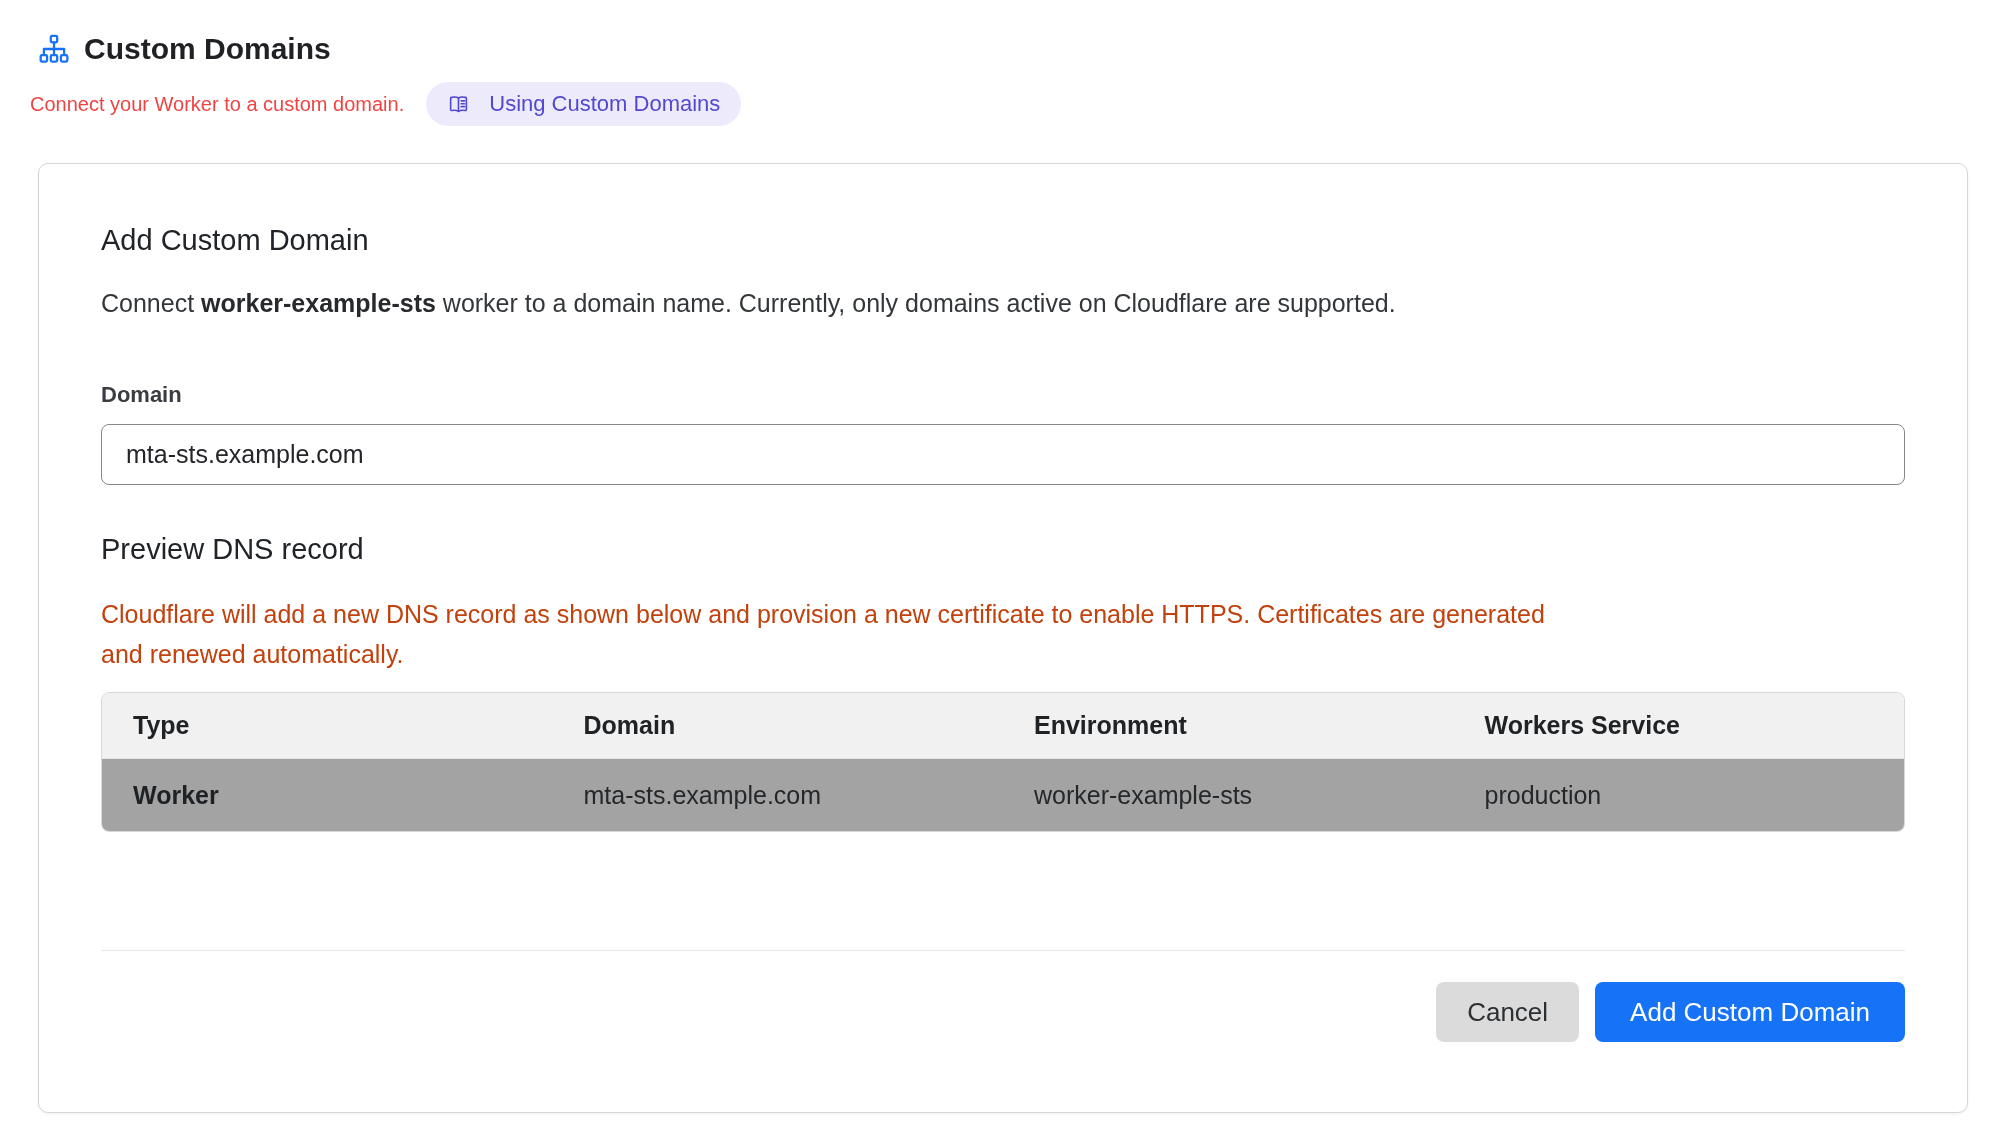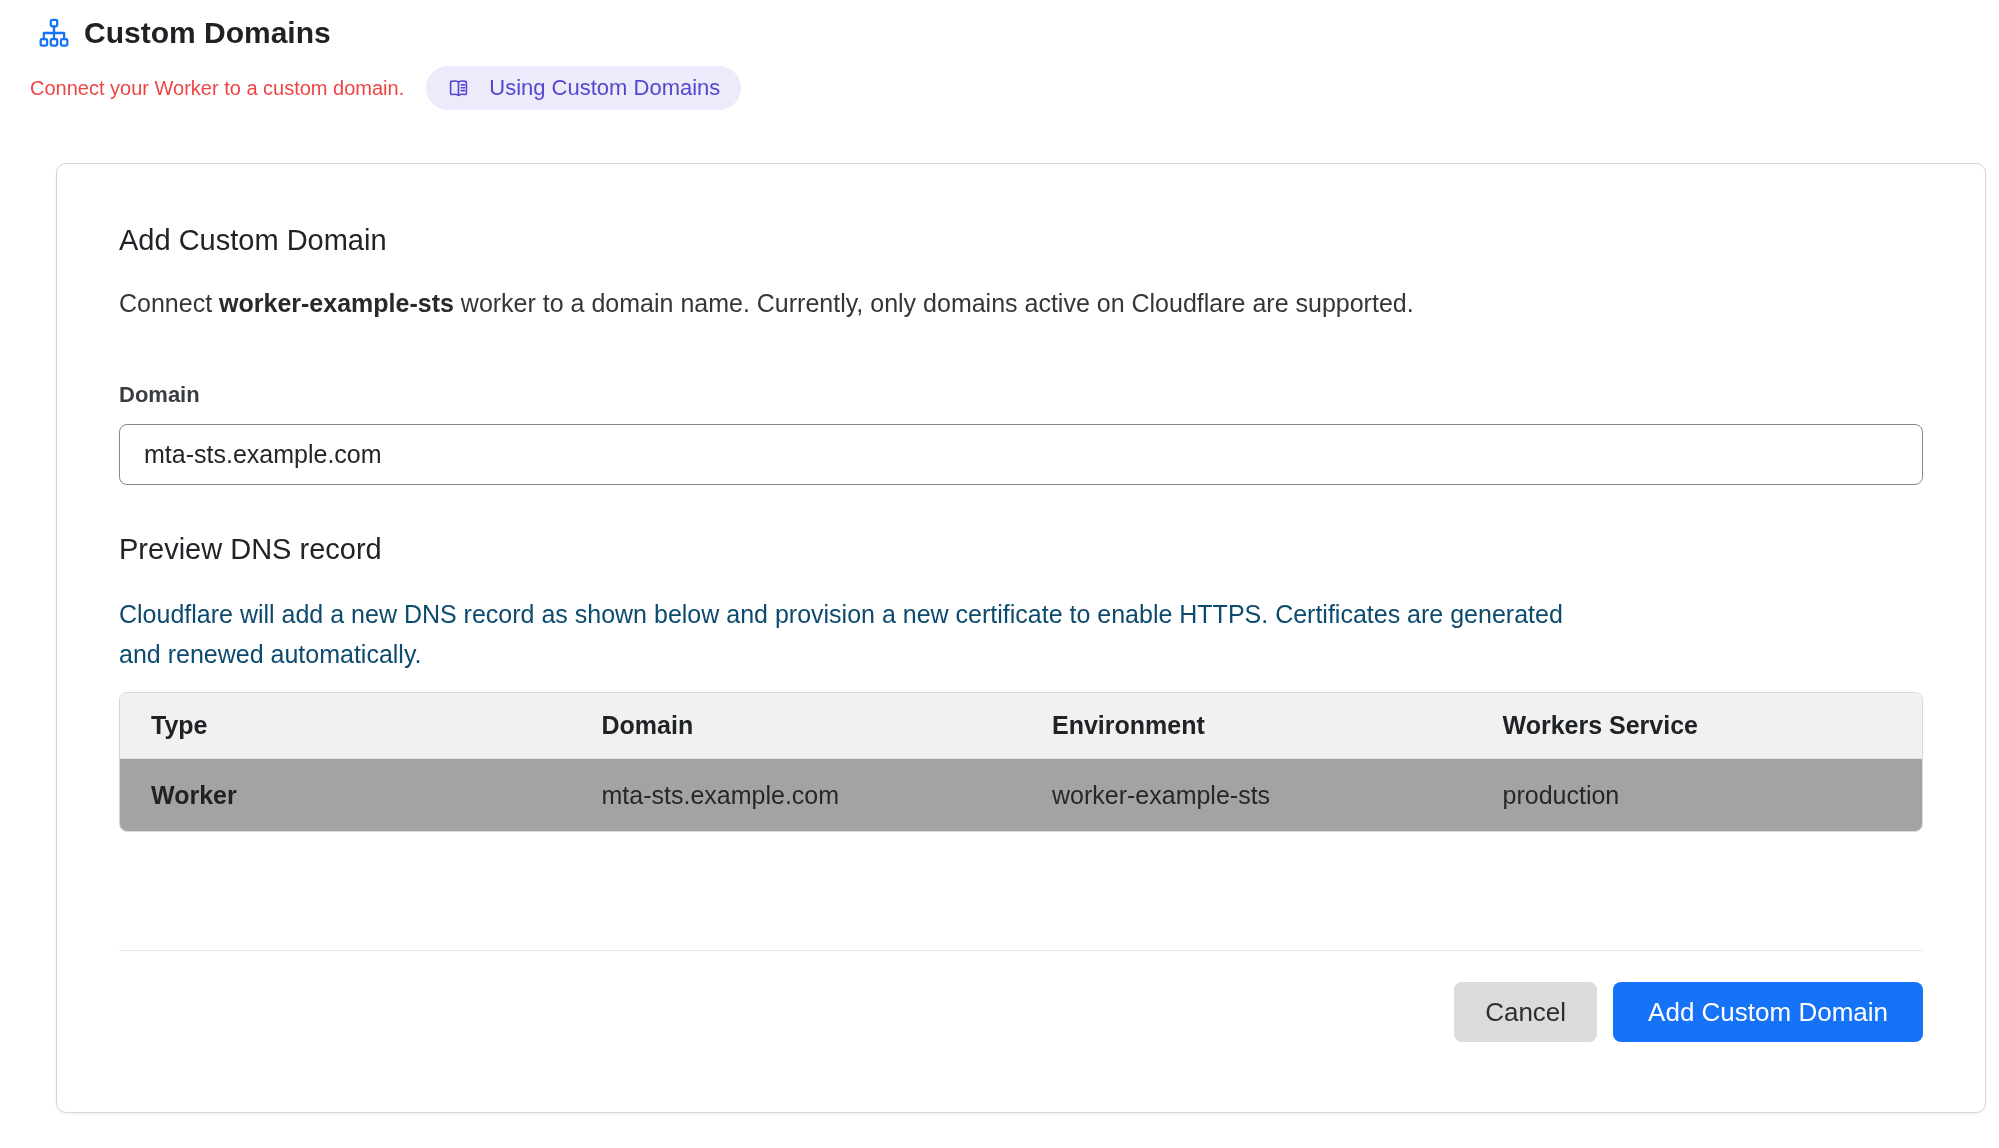--- a/index.html
+++ b/index.html
@@ -5,58 +5,58 @@
 <style>
   * { margin:0; padding:0; box-sizing:border-box; }
   html,body { background:#ffffff; }
   body {
     width:1999px; height:1148px; position:relative;
     font-family:"Liberation Sans", sans-serif;
     color:#33373a;
   }
 
   
-  .page-header { position:absolute; left:30px; top:16px;text-align:center; }
+  .page-header { position:absolute; left:30px; top:32px;text-align:center; }
   .title-row { display:flex; align-items:center; gap:14px; padding-left:8px; }
   .app-icon { width:32px; height:32px; display:inline-flex; }
   .page-title { font-size:30px; font-weight:600; color:#1f2124; }
   .subtitle-row { margin-top:16px; display:flex; align-items:center; gap:22px; }
   .page-subtitle { font-size:20px; color:#ef4444; }
   .docs-badge {
     display:inline-flex; align-items:center; gap:19px;
     background:#EDEBFB; color:#5348CE;
     border-radius:26px; padding:9px 21px;
     font-size:22px; cursor:pointer; user-select:none;
   }
   .docs-badge svg { width:23px; height:23px; }
 
   
   .card {
-    position:absolute; left:56px; top:163px;
+    position:absolute; left:38px; top:163px;
     width:1930px; height:950px;
     background:#fff;
     border:1px solid #d5d6d9; border-radius:10px;
     box-shadow:0 1px 3px rgba(0,0,0,.06);
     padding:0 62px;
   }
   .card-heading { padding-top:60px; }
   h2 { font-size:29px; font-weight:500; color:#202327; }
   .intro { margin-top:32px; font-size:25px; color:#33373a; }
   .intro b { font-weight:700; color:#27292c; }
 
   .field-label { display:block; margin-top:64px; font-size:22px; font-weight:700; color:#393d41; }
   .domain-input {
     display:block; margin-top:16px; width:100%; height:61px;
     border:1px solid #83878c; border-radius:8px;
     font-size:25px; color:#232528; padding:0 24px;
     font-family:"Liberation Sans", sans-serif; background:#fff; outline:none;
   }
 
   .preview-heading { margin-top:48px; }
-  .preview-desc { margin-top:28px; font-size:25px; line-height:40px; color:#0c4a6e; max-width:1480px; }
+  .preview-desc { margin-top:28px; font-size:25px; line-height:40px; color:#c2410c; max-width:1480px; }
 
   
   .dns-table { margin-top:18px; border:1px solid #d7d8da; border-radius:8px; overflow:hidden; }
   .dns-row { display:grid; grid-template-columns:1fr 1fr 1fr 1fr; align-items:center; }
   .dns-row.head {
     background:#f1f1f2; height:66px;
     font-size:25px; font-weight:600; color:#202326;
     border-bottom:1px solid #e4e4e6;
   }
   .dns-row.body { background:#a3a3a3; height:72px; font-size:25px; color:#25282b; }

